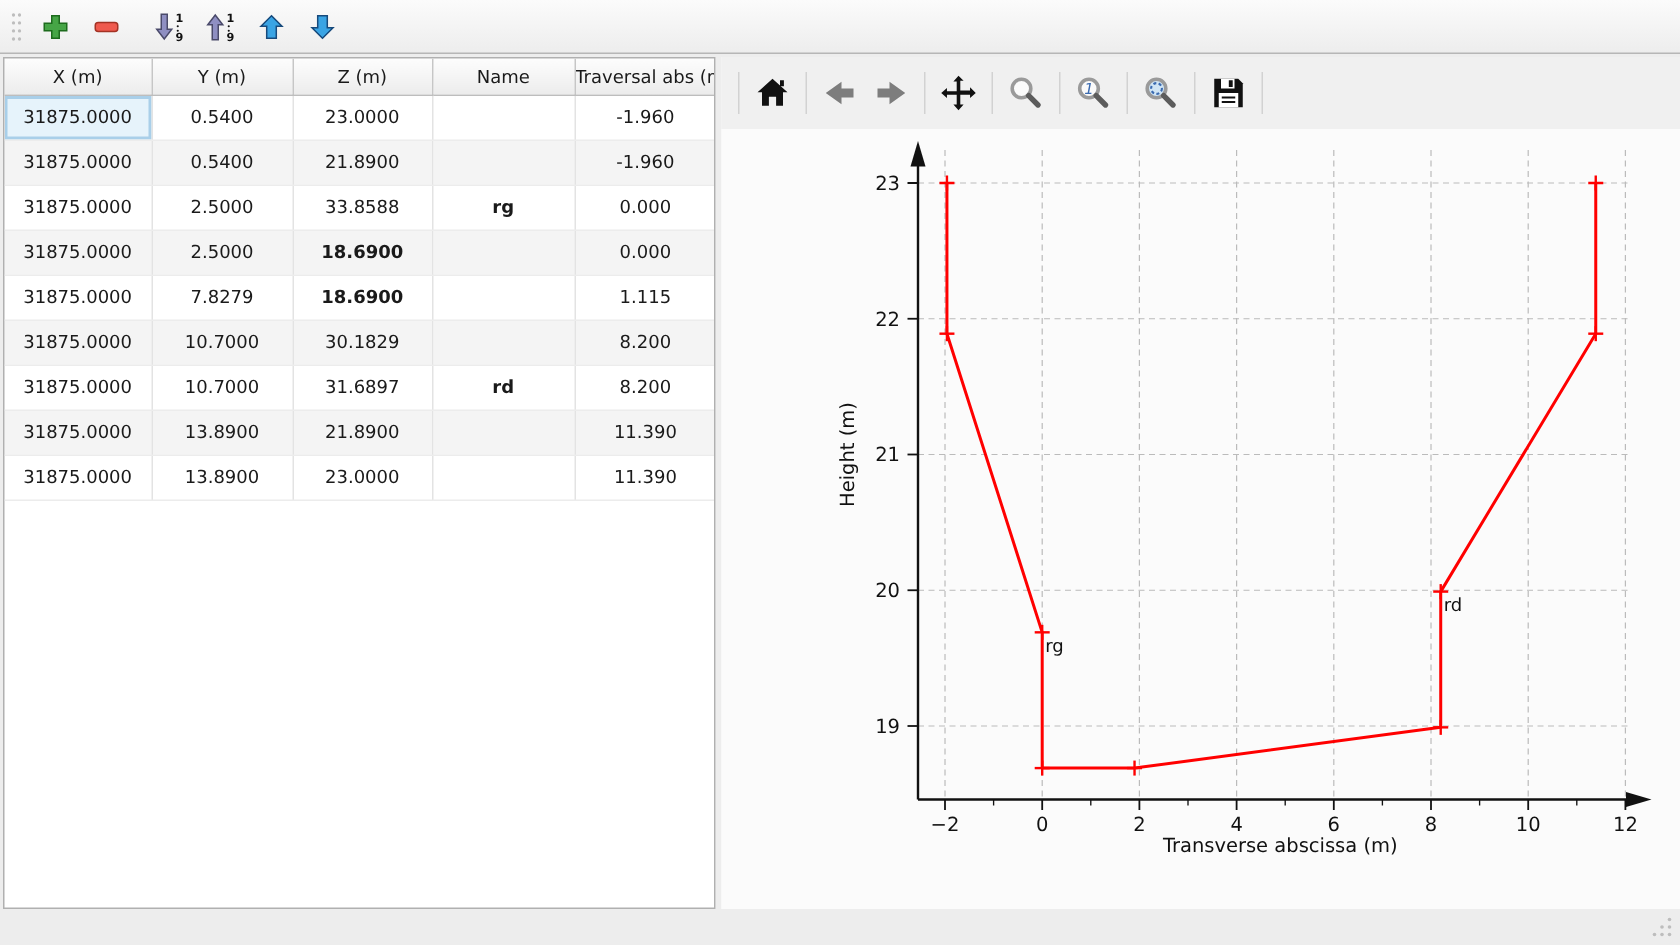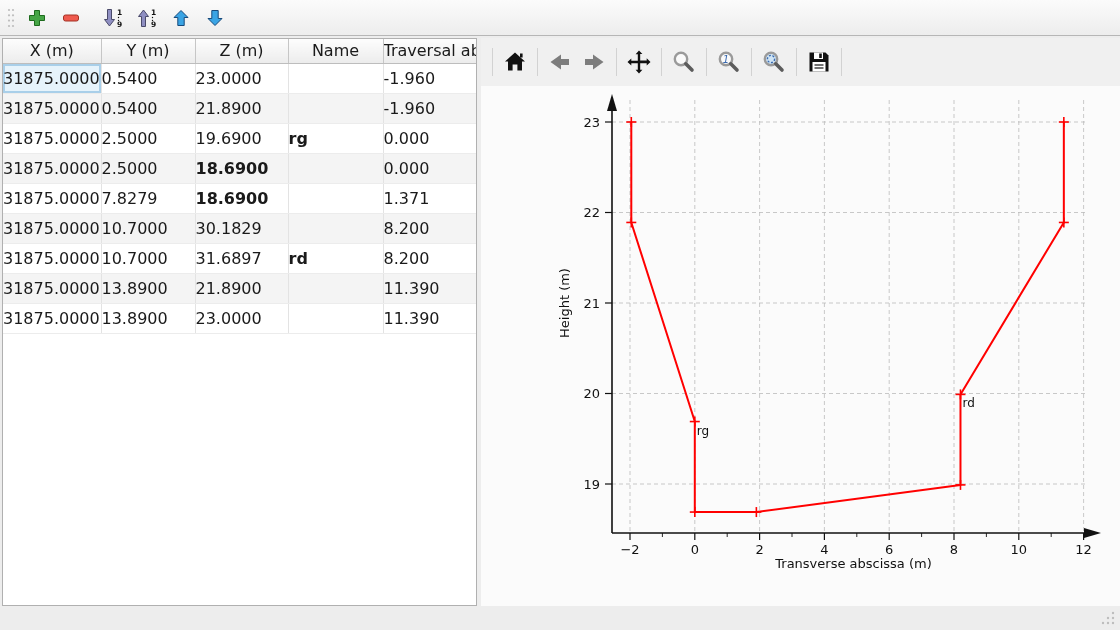--- a/index.html
+++ b/index.html
@@ -11,26 +11,26 @@
   .top-toolbar { position:absolute; left:0; top:0; width:1120px; height:36px;
     background:linear-gradient(#fbfbfb,#ededed); border-bottom:1px solid #b6b6b6;
     display:flex; align-items:center; }
   .grip { width:14px; height:22px; margin-left:4px; }
   .tbtn { width:30px; height:30px; margin-left:4px; display:flex; align-items:center;
     justify-content:center; border-radius:3px; cursor:default; }
 
   
   .table-panel { position:absolute; left:2px; top:38px; width:475px; height:568px;
     background:#ffffff; border:1px solid #b0b0b0; overflow:hidden; }
-  table.points { border-collapse:collapse; table-layout:fixed; width:474px; font-size:16px; }
+  table.points { border-collapse:collapse; table-layout:fixed; width:474px; font-size:12px; }
   table.points th { height:24px; font-weight:normal; color:#1a1a1a;
     background:linear-gradient(#fdfdfd,#ececec); border-right:1px solid #c6c6c6;
     border-bottom:1px solid #bdbdbd; white-space:nowrap; overflow:hidden; text-align:center; }
   table.points th:last-child { border-right:none; }
-  table.points td { height:30px; text-align:left; color:#1a1a1a;
+  table.points td { height:30px; text-align:center; color:#1a1a1a;
     border-right:1px solid #e3e3e3; border-bottom:1px solid #ececec;
     white-space:nowrap; overflow:hidden; }
   table.points td:last-child { border-right:none; }
   tr.odd td { background:#ffffff; }
   tr.even td { background:#f4f4f4; }
   td.z-blue { color:#1414dd; }
   td.z-red  { color:#f01414;font-weight:bold; }
   td.name-cell { color:#8b1212; font-weight:bold; }
   td.trav-cell { color:#b9b9b9; }
   td.cell-selected { background:#e6f3fb !important;
@@ -136,37 +136,37 @@
           <tr class="even">
             <td>31875.0000</td>
             <td>0.5400</td>
             <td class="z-black">21.8900</td>
             <td class="name-cell"></td>
             <td class="trav-cell">-1.960</td>
           </tr>
           <tr class="odd">
             <td>31875.0000</td>
             <td>2.5000</td>
-            <td class="z-black">19.6900</td>
+            <td class="z-black">33.8588</td>
             <td class="name-cell">rg</td>
             <td class="trav-cell">0.000</td>
           </tr>
           <tr class="even">
             <td>31875.0000</td>
             <td>2.5000</td>
             <td class="z-red">18.6900</td>
             <td class="name-cell"></td>
             <td class="trav-cell">0.000</td>
           </tr>
           <tr class="odd">
             <td>31875.0000</td>
             <td>7.8279</td>
             <td class="z-red">18.6900</td>
             <td class="name-cell"></td>
-            <td class="trav-cell">1.371</td>
+            <td class="trav-cell">1.115</td>
           </tr>
           <tr class="even">
             <td>31875.0000</td>
             <td>10.7000</td>
             <td class="z-black">30.1829</td>
             <td class="name-cell"></td>
             <td class="trav-cell">8.200</td>
           </tr>
           <tr class="odd">
             <td>31875.0000</td>

